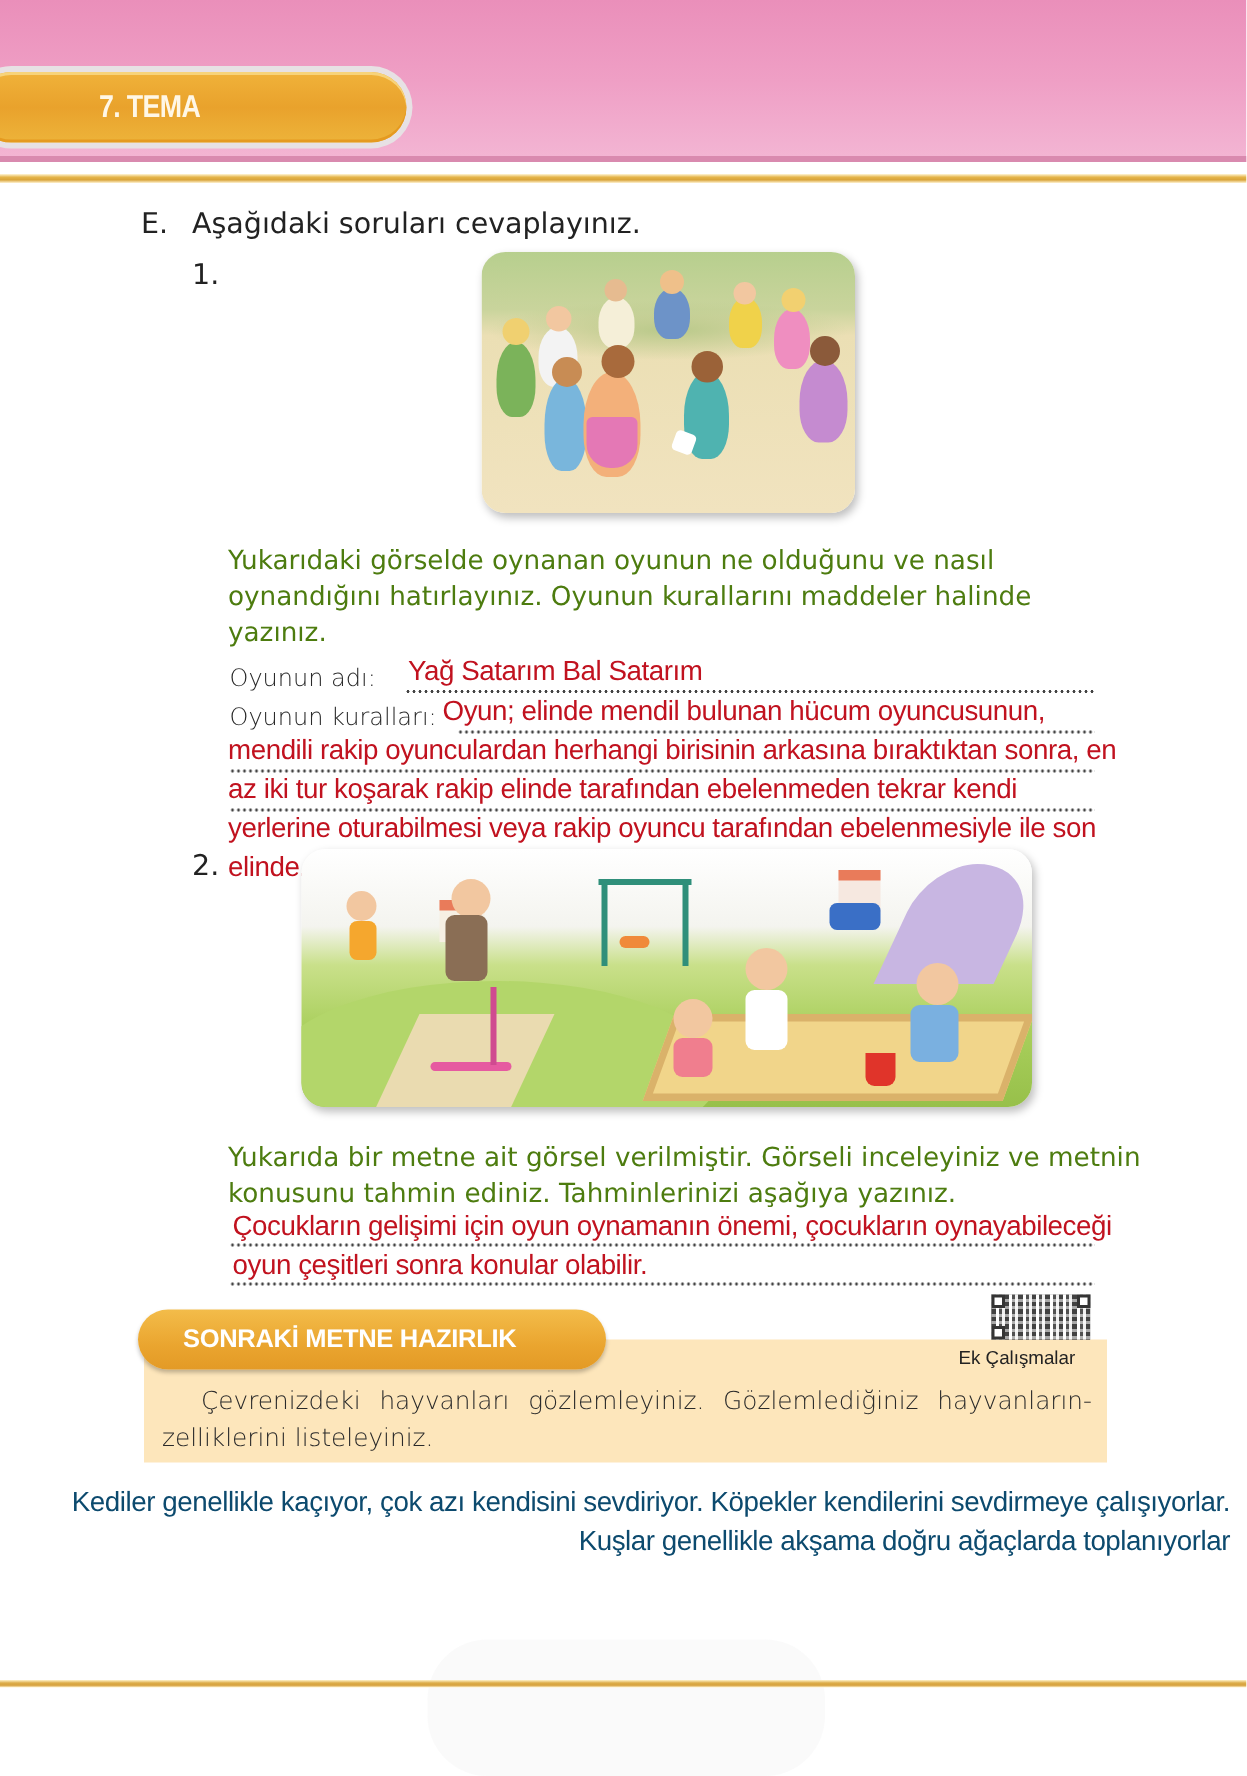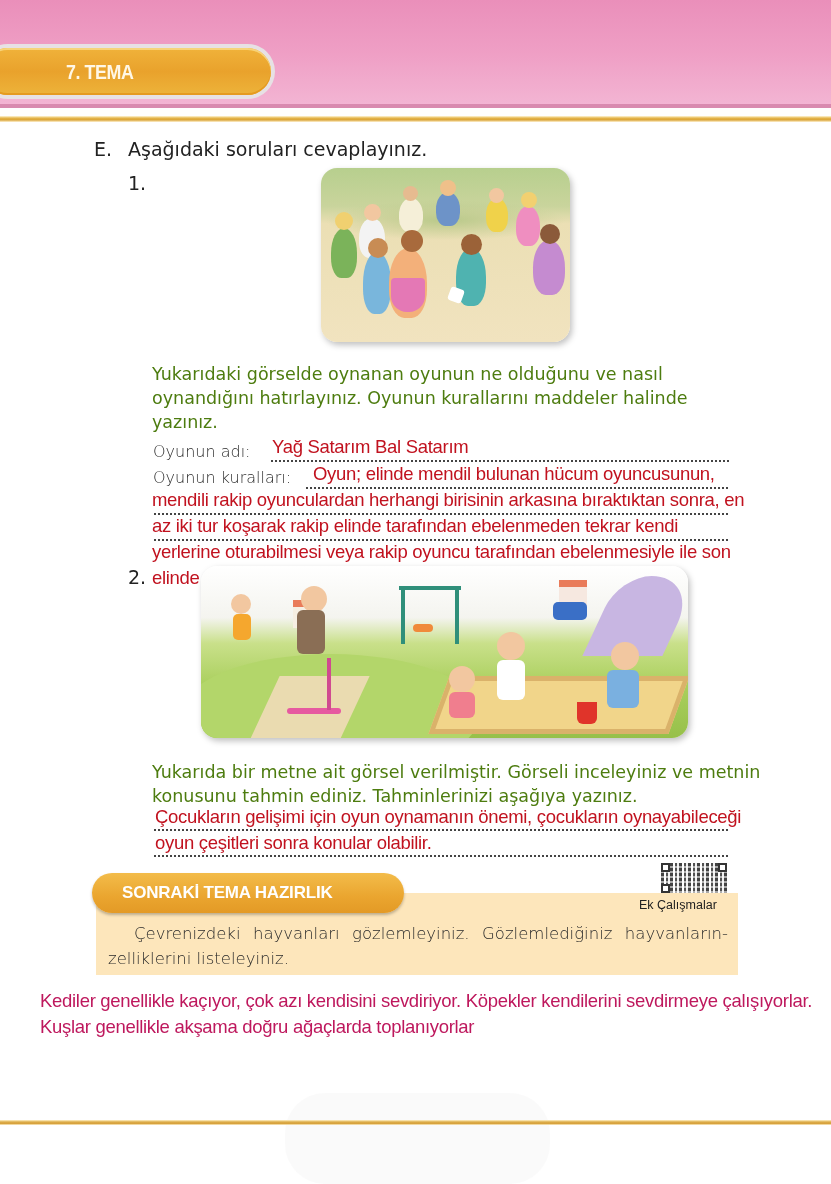--- a/index.html
+++ b/index.html
@@ -118,22 +118,22 @@
   .qr-corner {
     position: absolute; width: 9px; height: 9px; border: 2px solid #111; background: #fff;
   }
   .qr-label {
     position: absolute; left: 639px; top: 898px; font-family: "Liberation Sans", sans-serif;
     font-size: 12.5px; color: #222;
   }
 
   .bottom-answer {
     position: absolute; left: 40px; top: 988px; width: 780px;
-    color: #be185d; font-family: "Liberation Sans", sans-serif; font-size: 18.5px;
-    line-height: 26px; letter-spacing: -0.3px;
+    color: #0c4a6e; font-family: "Liberation Sans", sans-serif; font-size: 18.5px;
+    line-height: 26px; letter-spacing: -0.3px; text-align: right;
   }
 
   .gold-line-bottom {
     position: absolute; left: 0; top: 1120px; width: 831px; height: 5px;
     background: linear-gradient(180deg, #fff2c8 0%, #dcac48 40%, #d7a23e 70%, #fff3d0 100%);
   }
   .watermark {
     position: absolute; left: 285px; top: 1093px; width: 265px; height: 91px;
     border-radius: 40px; background: rgba(240,240,240,0.35);
   }
@@ -185,21 +185,21 @@
 
 <span class="field-label" style="left:153px; top:442px;">Oyunun adı:</span>
 <div class="dotline" style="left:270px; top:460px; width:460px;"></div>
 <span class="answer" style="left:272px; top:434px;">Yağ Satarım Bal Satarım</span>
 
 <span class="field-label" style="left:153px; top:468px;">Oyunun kuralları:</span>
 <div class="dotline" style="left:305px; top:487px; width:425px;"></div>
 <div class="dotline" style="left:153px; top:513px; width:577px;"></div>
 <div class="dotline" style="left:153px; top:539px; width:577px;"></div>
 
-<span class="answer" style="left:313px; top:461px;">Oyun; elinde mendil bulunan hücum oyuncusunun,</span>
+<span class="answer" style="left:295px; top:461px;">Oyun; elinde mendil bulunan hücum oyuncusunun,</span>
 <span class="answer" style="left:152px; top:487px;">mendili rakip oyunculardan herhangi birisinin arkasına bıraktıktan sonra, en</span>
 <span class="answer" style="left:152px; top:513px;">az iki tur koşarak rakip elinde tarafından ebelenmeden tekrar kendi</span>
 <span class="answer" style="left:152px; top:539px;">yerlerine oturabilmesi veya rakip oyuncu tarafından ebelenmesiyle ile son</span>
 
 <div class="q-num" style="left:128px; top:566px;">2.</div>
 <span class="answer" style="left:152px; top:565px;">elinde.</span>
 
 <div class="illus illus2" role="img" aria-label="Children playing in a park with swings, sandbox, slide and scooter">
   <div style="position:absolute;left:-20px;top:88px;width:300px;height:120px;border-radius:50%;background:#b3d66a;"></div>
   <div style="position:absolute;left:60px;top:110px;width:90px;height:80px;background:#eadbb0;transform:skewX(-25deg);"></div>
@@ -229,21 +229,21 @@
 
 <div class="q-text q2-text">Yukarıda bir metne ait görsel verilmiştir. Görseli inceleyiniz ve metnin konusunu tahmin ediniz. Tahminlerinizi aşağıya yazınız.</div>
 
 <div class="dotline" style="left:153px; top:829px; width:577px;"></div>
 <div class="dotline" style="left:153px; top:855px; width:577px;"></div>
 <span class="answer" style="left:155px; top:804px;text-align:right;">Çocukların gelişimi için oyun oynamanın önemi, çocukların oynayabileceği</span>
 <span class="answer" style="left:155px; top:830px;">oyun çeşitleri sonra konular olabilir.</span>
 
 <div class="prep-box"></div>
 <div class="prep-tab">
-  <span class="prep-tab-label">SONRAKİ TEMA HAZIRLIK</span>
+  <span class="prep-tab-label">SONRAKİ METNE HAZIRLIK</span>
 </div>
 
 <div class="qr">
   <div class="qr-corner" style="left:0;top:0;"></div>
   <div class="qr-corner" style="left:0;bottom:0;"></div>
   <div class="qr-corner" style="right:0;top:0;"></div>
 </div>
 <span class="qr-label">Ek Çalışmalar</span>
 
 <div class="prep-text">

